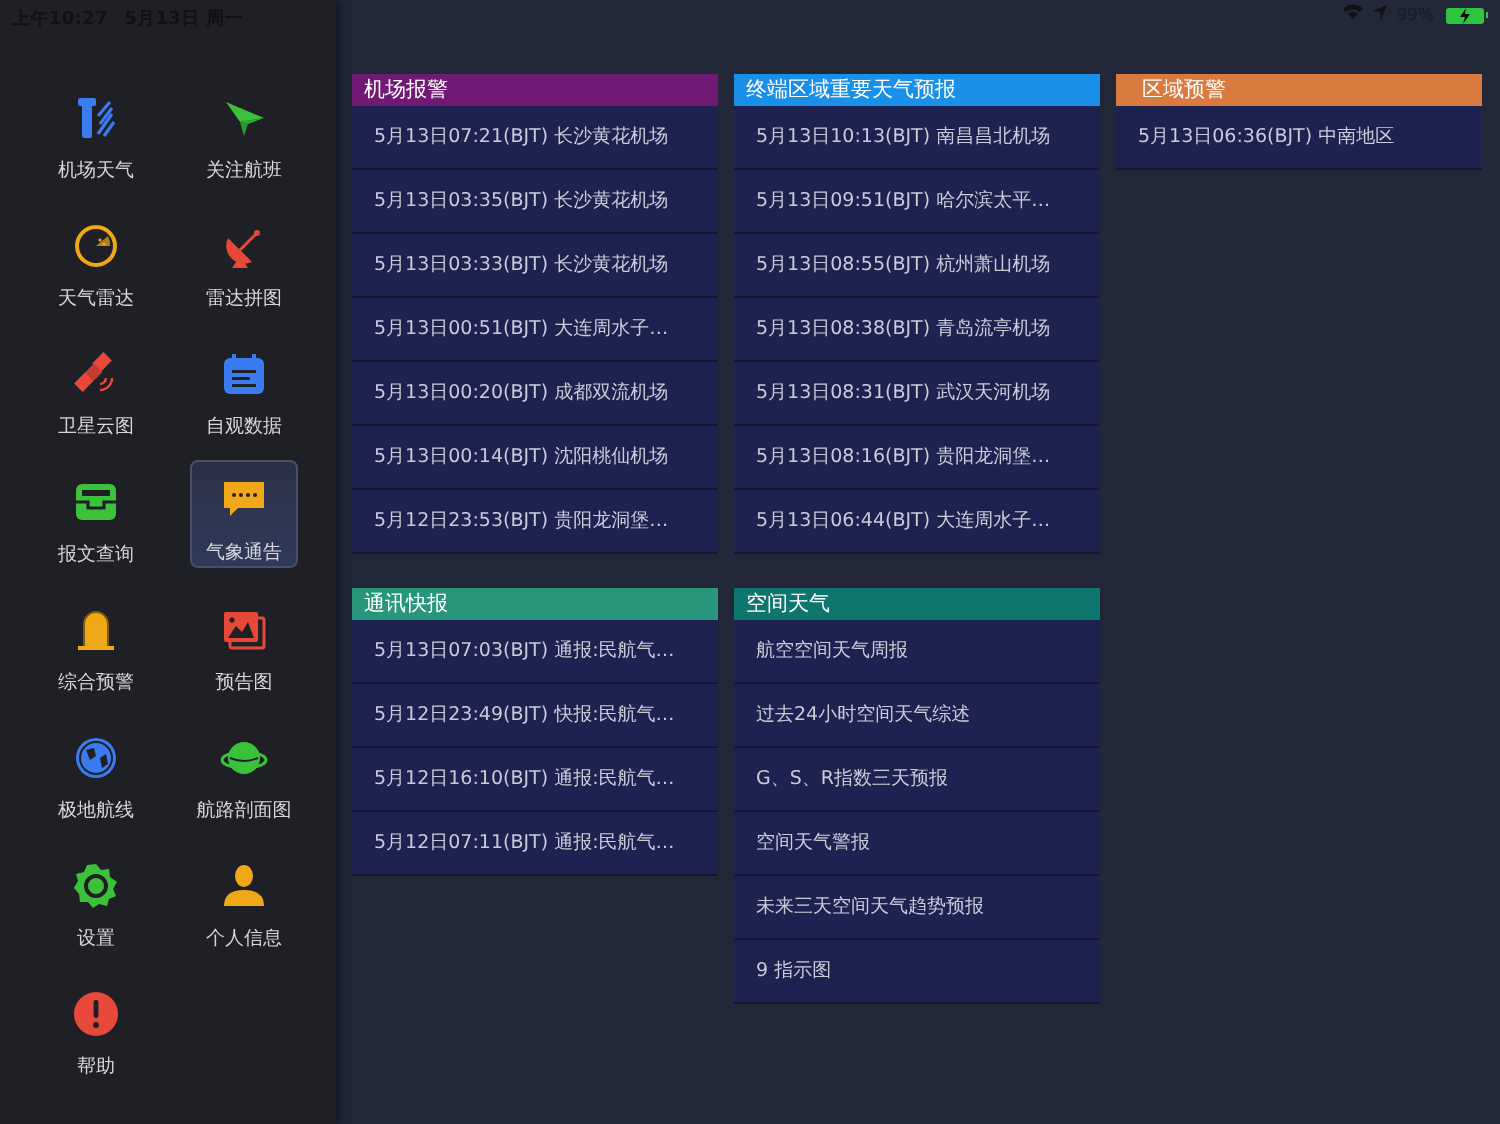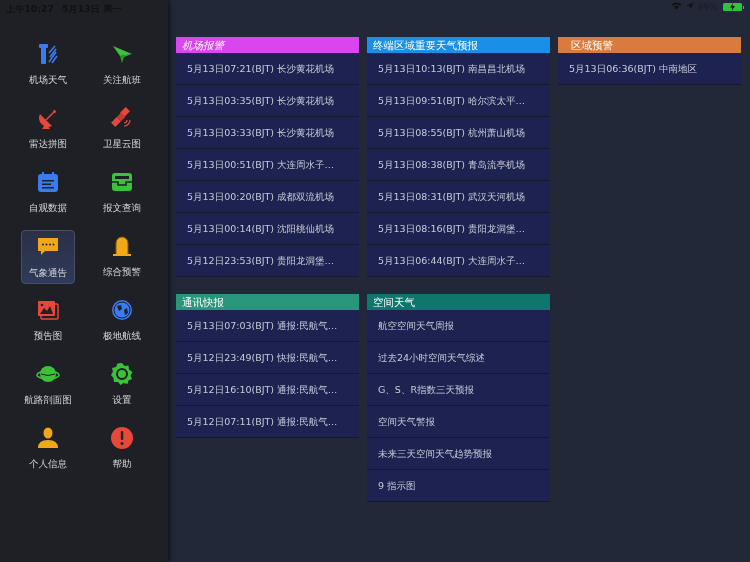--- a/index.html
+++ b/index.html
@@ -8,21 +8,21 @@
   .sidebar { position: absolute; left: 0; top: 0; width: 168px; height: 562px; background: #1f2026; box-shadow: 2px 0 4px rgba(0,0,0,0.5); z-index: 2; }
   .main { position: absolute; left: 168px; top: 0; width: 582px; height: 562px; background: #232839; }
   .status-left { position: absolute; left: 6px; top: 3px; font-size: 9px; color: #111; font-weight: bold; letter-spacing: 0.2px; white-space: nowrap; }
   .status-left span { margin-right: 8px; }
   .status-right { position: absolute; right: 8px; top: 2px; display: flex; align-items: center; gap: 4px; font-size: 8.5px; color: #1a1c22; }
   .battery { width: 19px; height: 8px; background: #2ec43e; border-radius: 1.5px; position: relative; margin-left: 2px; }
   .battery::after { content: ""; position: absolute; right: -2px; top: 2.5px; width: 1.5px; height: 3px; background: #2ec43e; }
   .battery svg { position: absolute; left: 6px; top: 0; }
 
   .grid { position: absolute; left: 0; top: 38px; width: 168px; display: grid; grid-template-columns: 73px 73px; column-gap: 1px; row-gap: 10px; padding-left: 11px; }
-  .tile { width: 54px; height: 54px; display: flex; flex-direction: column; align-items: center; justify-content: flex-start; padding-top: 3px; border-radius: 4px; cursor: pointer; margin-left: 10px; }
+  .tile { width: 54px; height: 54px; display: flex; flex-direction: column; align-items: center; justify-content: flex-end; padding-top: 3px; border-radius: 4px; cursor: pointer; margin-left: 10px; }
   .tile.active { background: linear-gradient(#2b3045, #2f3a5a); border: 1px solid #4a5068; }
   .tile .ico { width: 26px; height: 26px; display: flex; align-items: center; justify-content: center; }
   .tile .lbl { margin-top: 7px; font-size: 9.5px; color: #d6d7dc; white-space: nowrap; }
 
   .panel { position: absolute; width: 183px; }
   .panel .hdr { height: 16px; line-height: 16px; font-size: 10.5px; color: #fff; padding-left: 6px; }
   .panel .item { height: 32px; line-height: 31px; background: #1e2250; border-bottom: 1px solid #151830; font-size: 9.5px; color: #c9cbd9; padding-left: 11px; white-space: nowrap; overflow: hidden; cursor: pointer; }
 </style>
 </head>
 <body>
@@ -51,20 +51,31 @@
         <div class="ico">
           <svg width="24" height="24" viewBox="0 0 24 24">
               <path d="M3 4 L22 12 L10 14 Z" fill="#3cc13b"></path>
               <path d="M10 14 L12 21 L14 15 Z" fill="#2a9a2a"></path>
               <path d="M10 14 L22 12 L14 15 Z" fill="#2fae2f"></path>
             </svg>
         </div>
         <div class="lbl">关注航班</div>
       </div>
 
+      <div class="tile">
+        <div class="ico">
+          <svg width="24" height="24" viewBox="0 0 24 24">
+              <circle cx="12" cy="12" r="9.5" fill="none" stroke="#f0a818" stroke-width="2"></circle>
+              <path d="M12 12 L18 7 A8 8 0 0 1 19 12 Z" fill="#f0a818" opacity="0.7"></path>
+              <circle cx="14" cy="9" r="0.8" fill="#f0a818"></circle>
+              <circle cx="16" cy="11" r="0.8" fill="#f0a818"></circle>
+            </svg>
+        </div>
+        <div class="lbl">天气雷达</div>
+      </div>
 
       <div class="tile">
         <div class="ico">
           <svg width="24" height="24" viewBox="0 0 24 24">
               <path d="M4 8 A9 9 0 0 0 16 20 Z" fill="#e8483a"></path>
               <path d="M10 14 L18 6" stroke="#e8483a" stroke-width="1.5"></path>
               <circle cx="18.5" cy="5.5" r="1.5" fill="#e8483a"></circle>
               <path d="M8 20 L6 23 L14 23 L12 20" fill="#e8483a"></path>
             </svg>
         </div>
@@ -213,21 +224,21 @@
       </span>
       <span>99%</span>
       <span class="battery">
         <svg width="7" height="8" viewBox="0 0 7 8">
             <path d="M4 0 L1 4.5 L3.5 4.5 L2.5 8 L6 3 L3.5 3 Z" fill="#111"></path>
           </svg>
       </span>
     </div>
 
     <div class="panel" style="left:8px; top:37px;">
-      <div class="hdr" style="background:#d946ef;font-style:italic;">机场报警</div>
+      <div class="hdr" style="background:#701a75;">机场报警</div>
       <div class="item">5月13日07:21(BJT) 长沙黄花机场</div>
       <div class="item">5月13日03:35(BJT) 长沙黄花机场</div>
       <div class="item">5月13日03:33(BJT) 长沙黄花机场</div>
       <div class="item">5月13日00:51(BJT) 大连周水子…</div>
       <div class="item">5月13日00:20(BJT) 成都双流机场</div>
       <div class="item">5月13日00:14(BJT) 沈阳桃仙机场</div>
       <div class="item">5月12日23:53(BJT) 贵阳龙洞堡…</div>
     </div>
 
     <div class="panel" style="left:199px; top:37px;">

